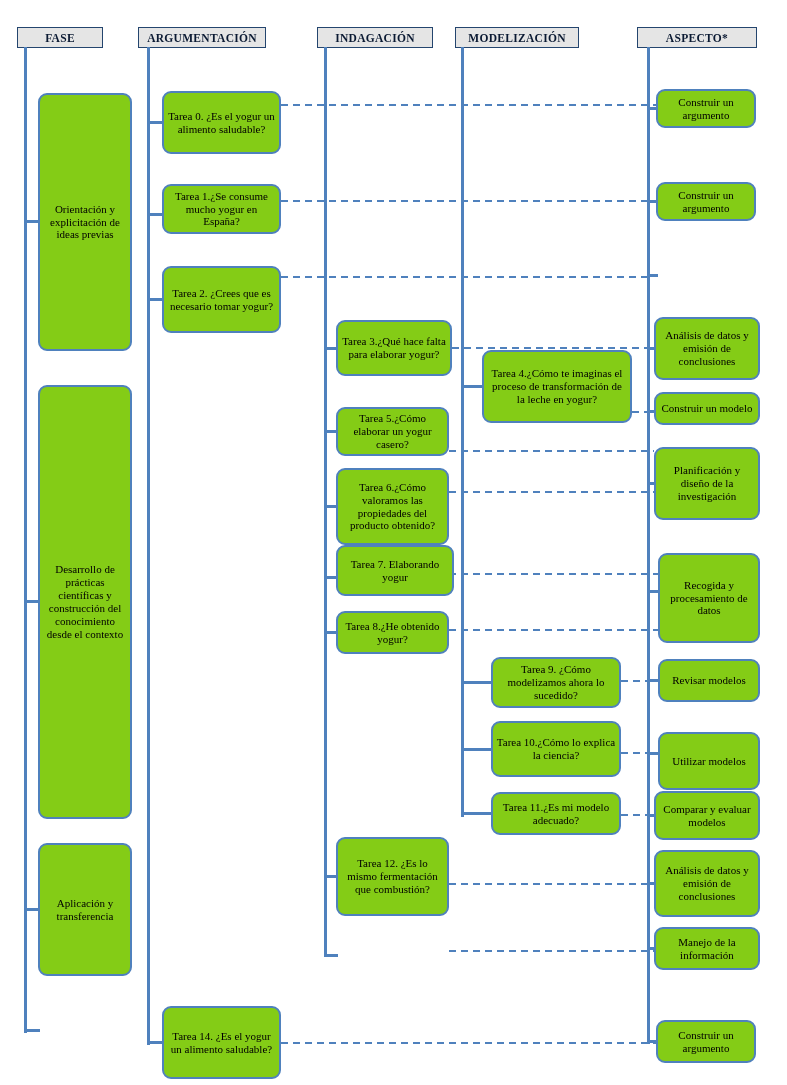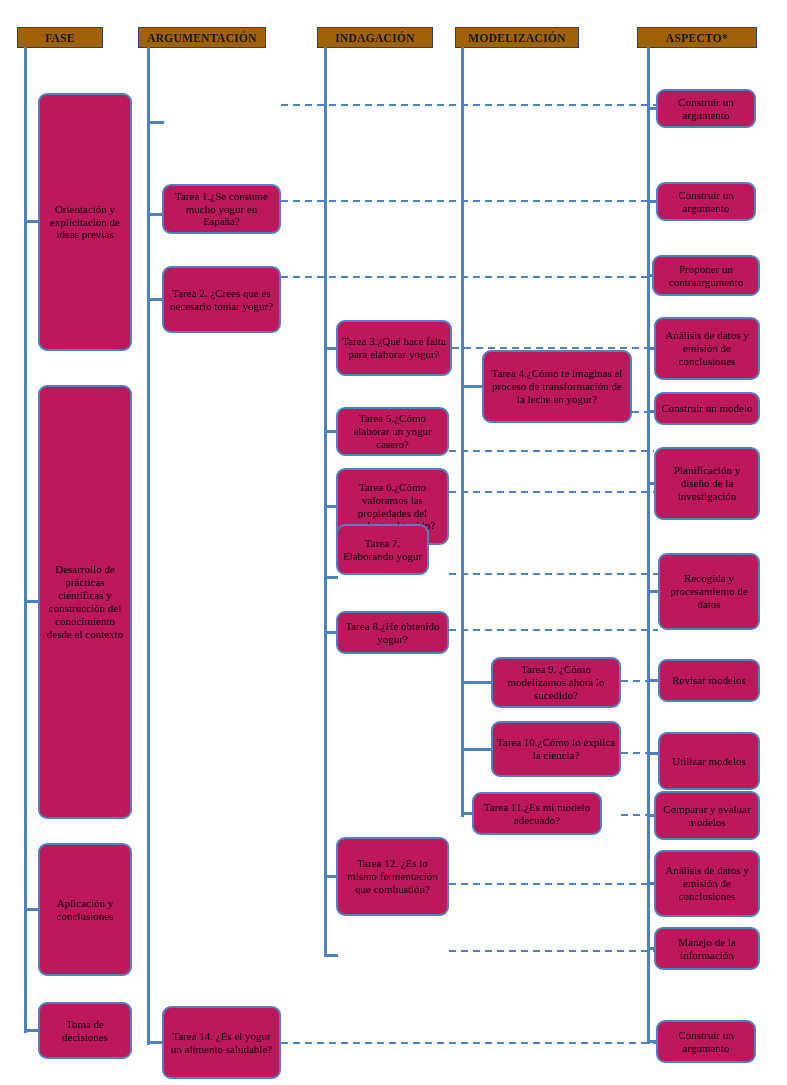--- a/index.html
+++ b/index.html
@@ -5,31 +5,31 @@
   html,body{margin:0;padding:0;background:#ffffff;}
   #canvas{
     position:relative;
     width:787px;height:1085px;
     background:#ffffff;
     font-family:"Liberation Serif","DejaVu Serif",serif;
     overflow:hidden;
   }
   .hdr{
     position:absolute;height:21px;
-    background:#a16207;border:1px solid #24456e;
+    background:#e5e5e5;border:1px solid #24456e;
     color:#0b1a33;font-weight:bold;font-size:11.5px;letter-spacing:.3px;
     display:flex;align-items:center;justify-content:center;
     box-sizing:border-box;
   }
   .vline{position:absolute;width:3px;background:#4f81bd;}
   .conn{position:absolute;height:3px;background:#4f81bd;}
   .dash{position:absolute;height:2px;
     background:repeating-linear-gradient(90deg,#4f81bd 0 7px,transparent 7px 12px);}
   .box{
-    position:absolute;background:#be185d;
+    position:absolute;background:#84cc16;
     border:2px solid #4f81bd;border-radius:9px;
     display:flex;align-items:center;justify-content:center;
     text-align:center;font-size:11px;line-height:1.18;color:#000;
     padding:0 3px;box-sizing:border-box;
   }
 </style>
 </head>
 <body>
 
 <div id="canvas">
@@ -99,87 +99,84 @@
   <div class="dash" style="left:449px;top:950px;width:205px"></div>
   <div class="dash" style="left:281px;top:1042px;width:375px"></div>
 
   <div class="box" style="left:38px;top:385px;width:94px;height:434px">
       <span>Desarrollo de prácticas científicas y construcción del conocimiento desde el contexto</span>
     </div>
   <div class="box" style="left:38px;top:93px;width:94px;height:258px">
       <span>Orientación y explicitación de ideas previas</span>
     </div>
   <div class="box" style="left:38px;top:843px;width:94px;height:133px">
-      <span>Aplicación y conclusiones</span>
-    </div>
-  <div class="box" style="left:38px;top:1002px;width:94px;height:57px">
-      <span>Toma de decisiones</span>
+      <span>Aplicación y transferencia</span>
     </div>
 
+  <div class="box" style="left:162px;top:91px;width:119px;height:63px">
+      <span>Tarea 0. ¿Es el yogur un alimento saludable?</span>
+    </div>
   <div class="box" style="left:162px;top:184px;width:119px;height:50px">
       <span>Tarea 1.¿Se consume mucho yogur en España?</span>
     </div>
   <div class="box" style="left:162px;top:266px;width:119px;height:67px">
       <span>Tarea 2. ¿Crees que es necesario tomar yogur?</span>
     </div>
   <div class="box" style="left:162px;top:1006px;width:119px;height:73px">
       <span>Tarea 14. ¿Es el yogur un alimento saludable?</span>
     </div>
 
   <div class="box" style="left:336px;top:320px;width:116px;height:56px">
       <span>Tarea 3.¿Qué hace falta para elaborar yogur?</span>
     </div>
   <div class="box" style="left:336px;top:407px;width:113px;height:49px">
       <span>Tarea 5.¿Cómo elaborar un yogur casero?</span>
     </div>
   <div class="box" style="left:336px;top:468px;width:113px;height:77px">
       <span>Tarea 6.¿Cómo valoramos las propiedades del producto obtenido?</span>
     </div>
-  <div class="box" style="left:336px;top:524px;width:93px;height:51px">
+  <div class="box" style="left:336px;top:545px;width:118px;height:51px">
       <span>Tarea 7. Elaborando yogur</span>
     </div>
   <div class="box" style="left:336px;top:611px;width:113px;height:43px">
       <span>Tarea 8.¿He obtenido yogur?</span>
     </div>
   <div class="box" style="left:336px;top:837px;width:113px;height:79px">
       <span>Tarea 12. ¿Es lo mismo fermentación que combustión?</span>
     </div>
 
   <div class="box" style="left:482px;top:350px;width:150px;height:73px">
       <span>Tarea 4.¿Cómo te imaginas el proceso de transformación de la leche en yogur?</span>
     </div>
   <div class="box" style="left:491px;top:657px;width:130px;height:51px">
       <span>Tarea 9. ¿Cómo modelizamos ahora lo sucedido?</span>
     </div>
   <div class="box" style="left:491px;top:721px;width:130px;height:56px">
       <span>Tarea 10.¿Cómo lo explica la ciencia?</span>
     </div>
-  <div class="box" style="left:472px;top:792px;width:130px;height:43px">
+  <div class="box" style="left:491px;top:792px;width:130px;height:43px">
       <span>Tarea 11.¿Es mi modelo adecuado?</span>
     </div>
 
   <div class="box" style="left:656px;top:89px;width:100px;height:39px">
       <span>Construir un argumento</span>
     </div>
   <div class="box" style="left:656px;top:182px;width:100px;height:39px">
       <span>Construir un argumento</span>
-    </div>
-  <div class="box" style="left:652px;top:255px;width:108px;height:41px">
-      <span>Proponer un contraargumento</span>
     </div>
   <div class="box" style="left:654px;top:317px;width:106px;height:63px">
       <span>Análisis de datos y emisión de conclusiones</span>
     </div>
   <div class="box" style="left:654px;top:392px;width:106px;height:33px">
       <span>Construir un modelo</span>
     </div>
   <div class="box" style="left:654px;top:447px;width:106px;height:73px">
       <span>Planificación y diseño de la investigación</span>
     </div>
-  <div class="box" style="left:658px;top:553px;width:102px;height:77px">
+  <div class="box" style="left:658px;top:553px;width:102px;height:90px">
       <span>Recogida y procesamiento de datos</span>
     </div>
   <div class="box" style="left:658px;top:659px;width:102px;height:43px">
       <span>Revisar modelos</span>
     </div>
   <div class="box" style="left:658px;top:732px;width:102px;height:58px">
       <span>Utilizar modelos</span>
     </div>
   <div class="box" style="left:654px;top:791px;width:106px;height:49px">
       <span>Comparar y evaluar modelos</span>

